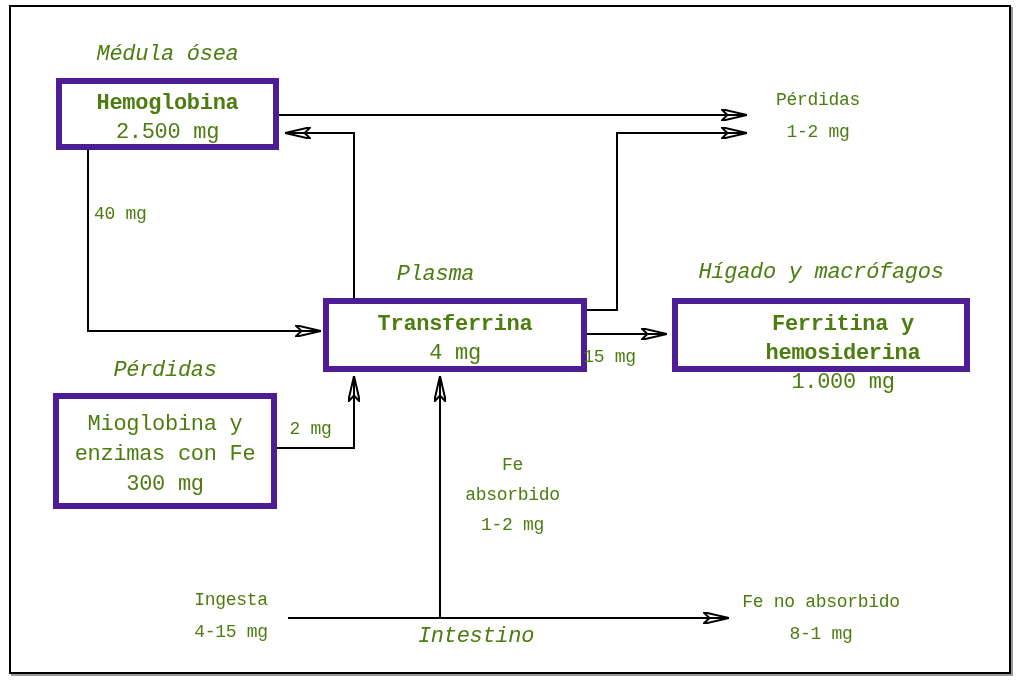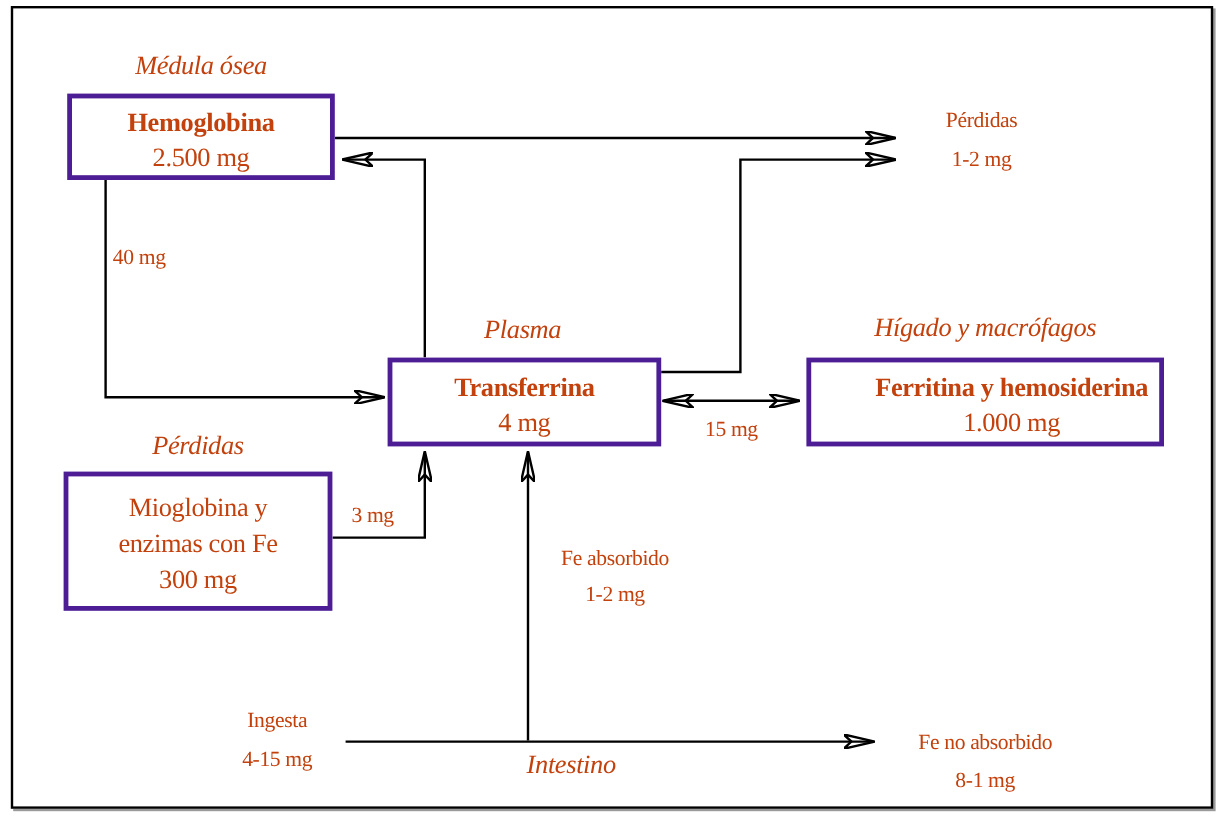--- a/index.html
+++ b/index.html
@@ -1,50 +1,50 @@
 <!DOCTYPE html>
 <html lang="es"><head>
 <meta charset="utf-8">
 <title>Metabolismo del hierro</title>
 <style>
   html,body{margin:0;padding:0;background:#ffffff;}
   .canvas{
     position:relative;width:1024px;height:687px;background:#ffffff;
-    font-family:Liberation Serif, serif;
-    color:#c2410c;letter-spacing:-0.3px;overflow:hidden;
+    font-family:Liberation Mono, monospace;
+    color:#4d7c0f;letter-spacing:-0.3px;overflow:hidden;
   }
   .frame{
     position:absolute;left:9px;top:5px;width:1002px;height:669px;
     border:2px solid #000;box-shadow:2px 2px 0 #9a9a9a;box-sizing:border-box;
   }
   .wires{position:absolute;left:0;top:0;width:1024px;height:687px;}
   .wires path{fill:none;stroke:#000;stroke-width:2;}
   .node{
-    position:absolute;border:4px solid #4c1d95;background:#fff;text-align:center;
+    position:absolute;border:6px solid #4c1d95;background:#fff;text-align:center;
     font-size:22px;line-height:29px;box-sizing:border-box;
   }
   .node .t{font-weight:bold;}
   #box-hemoglobina{left:56px;top:78px;width:223px;height:72px;padding-top:5px;}
-  #box-transferrina{left:323px;top:298px;width:228px;height:74px;padding-top:6px;}
+  #box-transferrina{left:323px;top:298px;width:264px;height:74px;padding-top:6px;}
   #box-ferritina{left:672px;top:298px;width:298px;height:74px;padding-top:6px;padding-left:44px;}
   #box-mioglobina{left:53px;top:393px;width:224px;height:116px;padding-top:11px;line-height:30px;}
   .region{position:absolute;font-style:italic;font-size:22px;text-align:center;}
   #lbl-medula{left:56px;top:42px;width:223px;}
   #lbl-plasma{left:323px;top:262px;width:225px;}
   #lbl-higado{left:672px;top:260px;width:298px;}
   #lbl-musculo{left:53px;top:358px;width:224px;}
   #lbl-intestino{left:396px;top:624px;width:160px;}
   .flow{position:absolute;font-size:18px;text-align:center;line-height:30px;}
   #lbl-perdidas{left:758px;top:84px;width:120px;line-height:32px;}
   #lbl-20mg{left:94px;top:199px;text-align:left;}
   #lbl-5mg{left:283px;top:414px;width:55px;}
   #lbl-15mg{left:566px;top:342px;width:87px;}
   #lbl-feabs{left:450px;top:450px;width:125px;}
   #lbl-ingesta{left:178px;top:584px;width:106px;line-height:32px;}
-  #lbl-fenoabs{left:735px;top:586px;width:172px;line-height:32px;margin-top:16px;}
+  #lbl-fenoabs{left:735px;top:586px;width:172px;line-height:32px;}
 </style>
 </head>
 <body>
 
 <div class="canvas">
 
   <div class="frame"></div>
 
   <svg class="wires" viewBox="0 0 1024 687" xmlns="http://www.w3.org/2000/svg">
     <defs>
@@ -89,21 +89,21 @@
     <div>300 mg</div>
   </div>
 
   <div class="flow" id="lbl-perdidas">
     <div>Pérdidas</div>
     <div>1-2 mg</div>
   </div>
 
   <div class="flow" id="lbl-20mg">40 mg</div>
 
-  <div class="flow" id="lbl-5mg">3 mg</div>
+  <div class="flow" id="lbl-5mg">2 mg</div>
 
   <div class="flow" id="lbl-15mg">15 mg</div>
 
   <div class="flow" id="lbl-feabs">
     <div>Fe absorbido</div>
     <div>1-2 mg</div>
   </div>
 
   <div class="flow" id="lbl-ingesta">
     <div>Ingesta</div>

